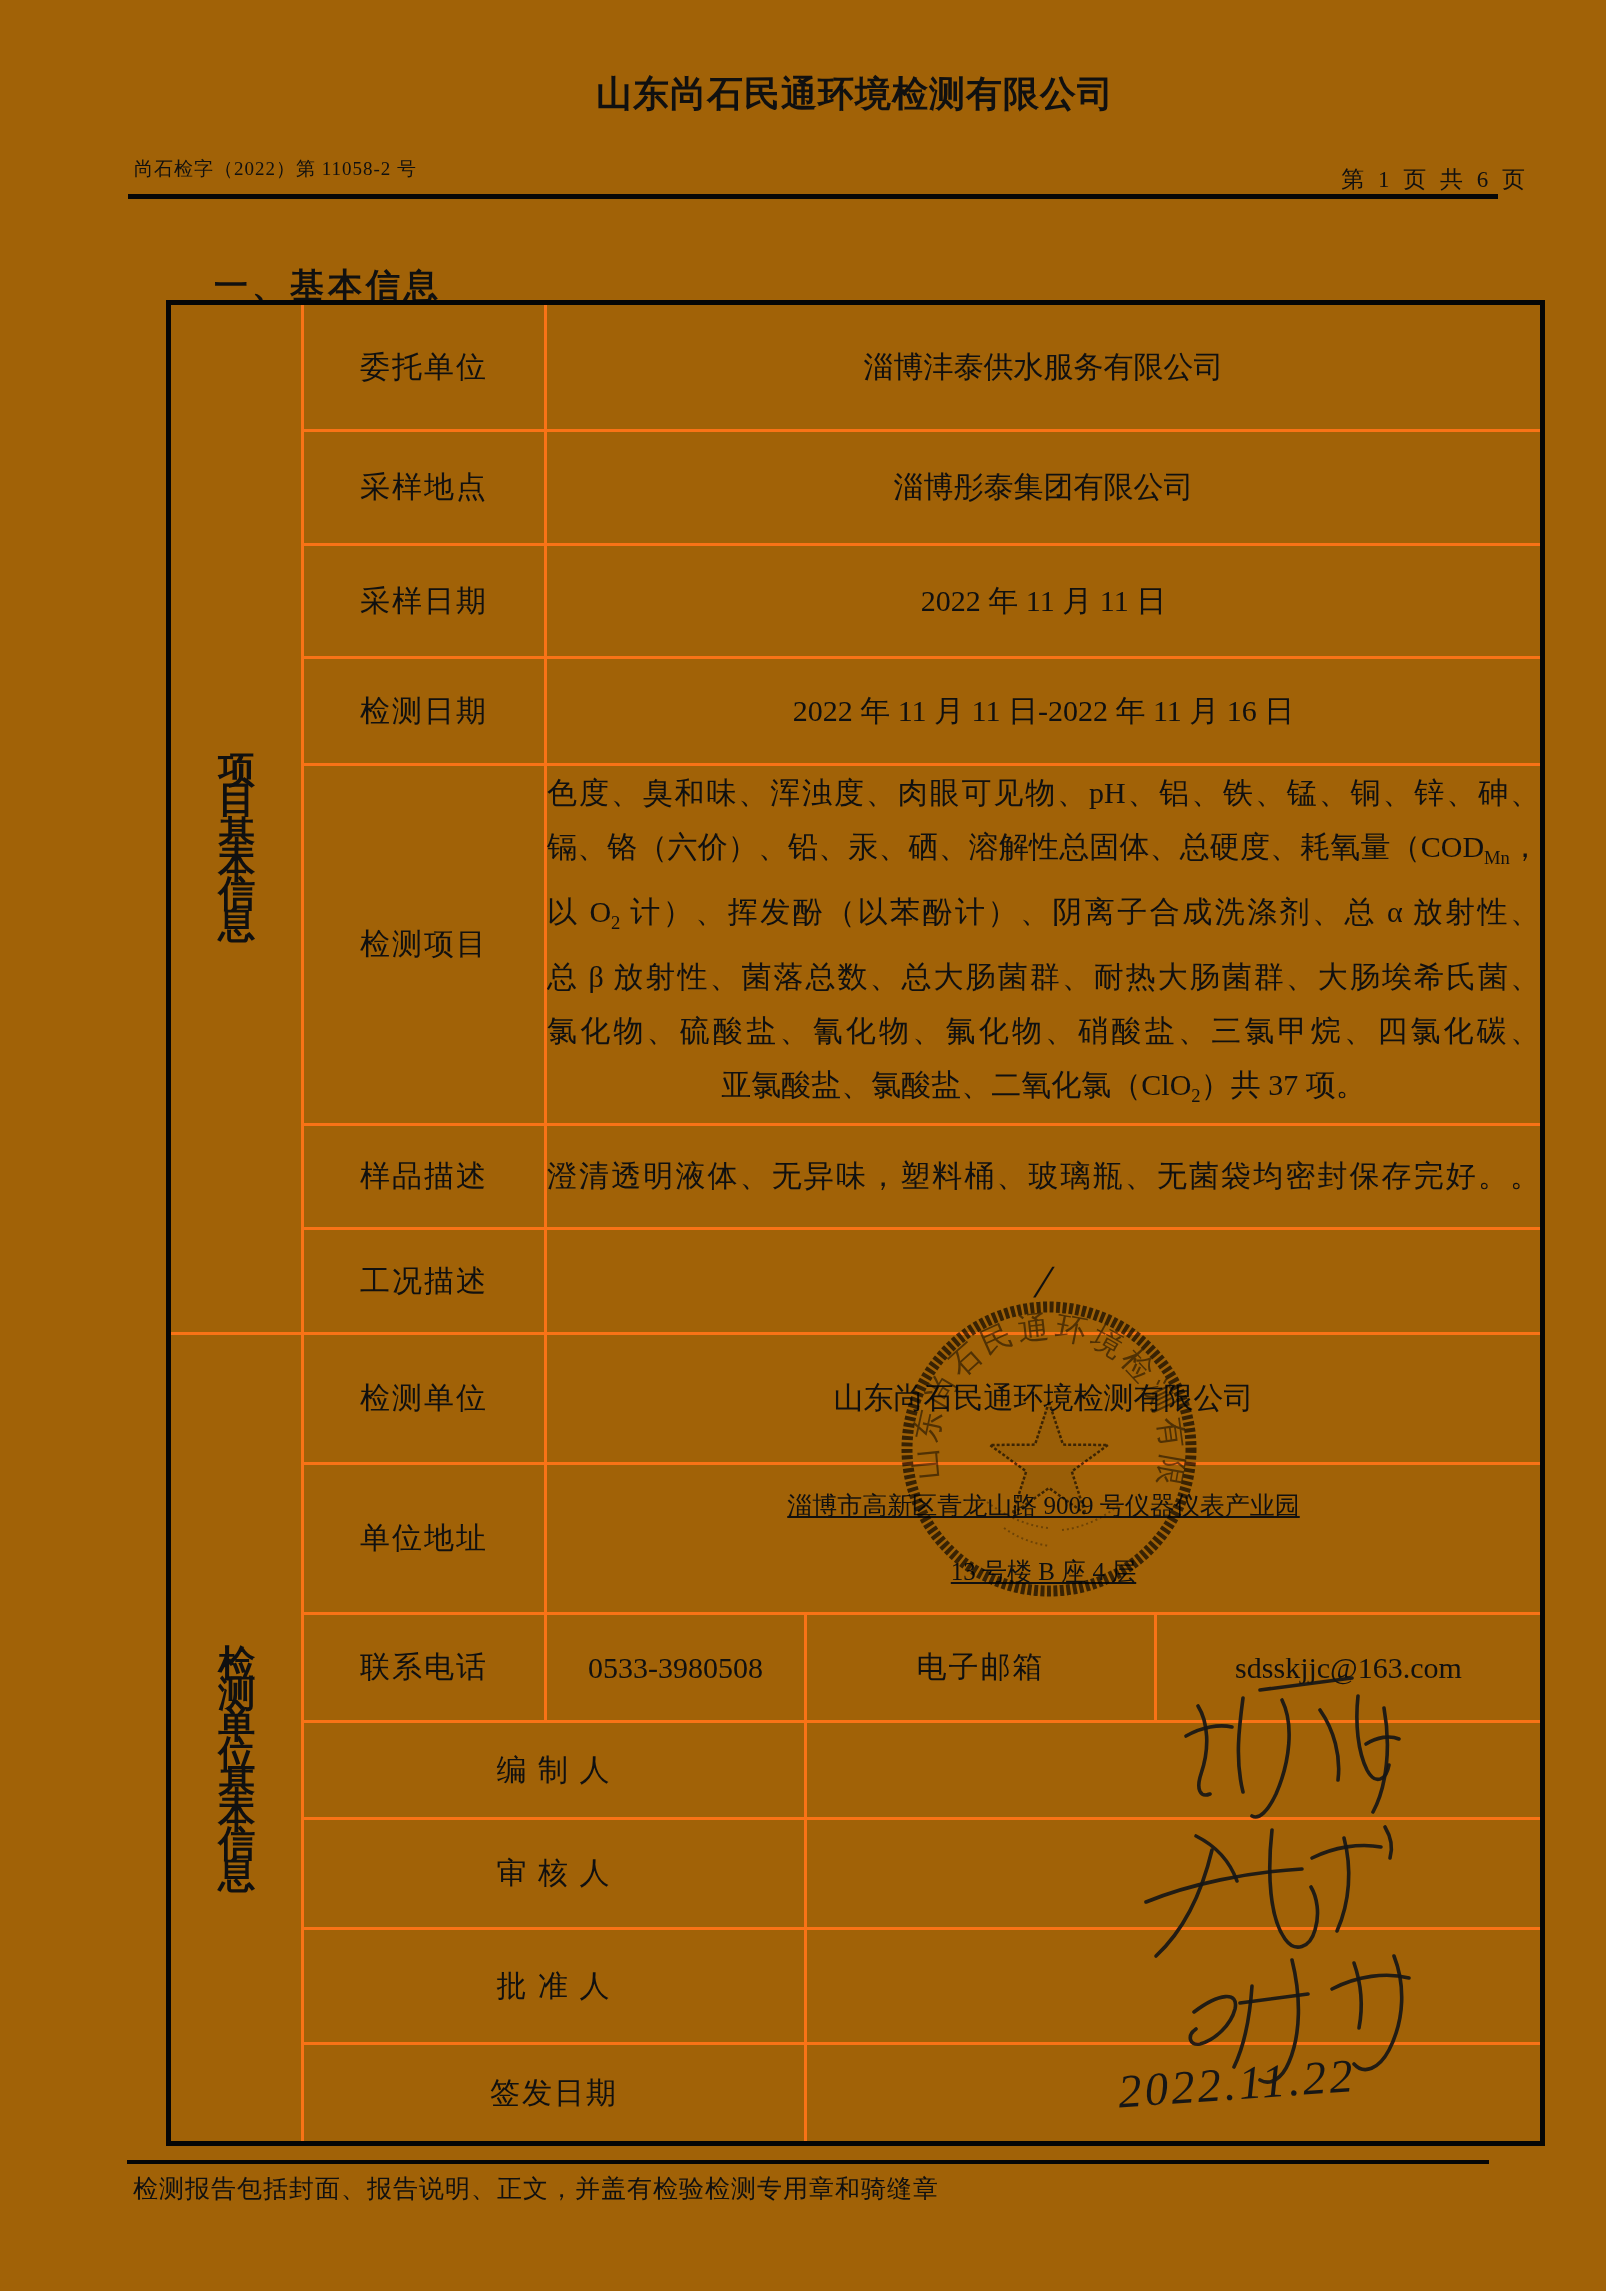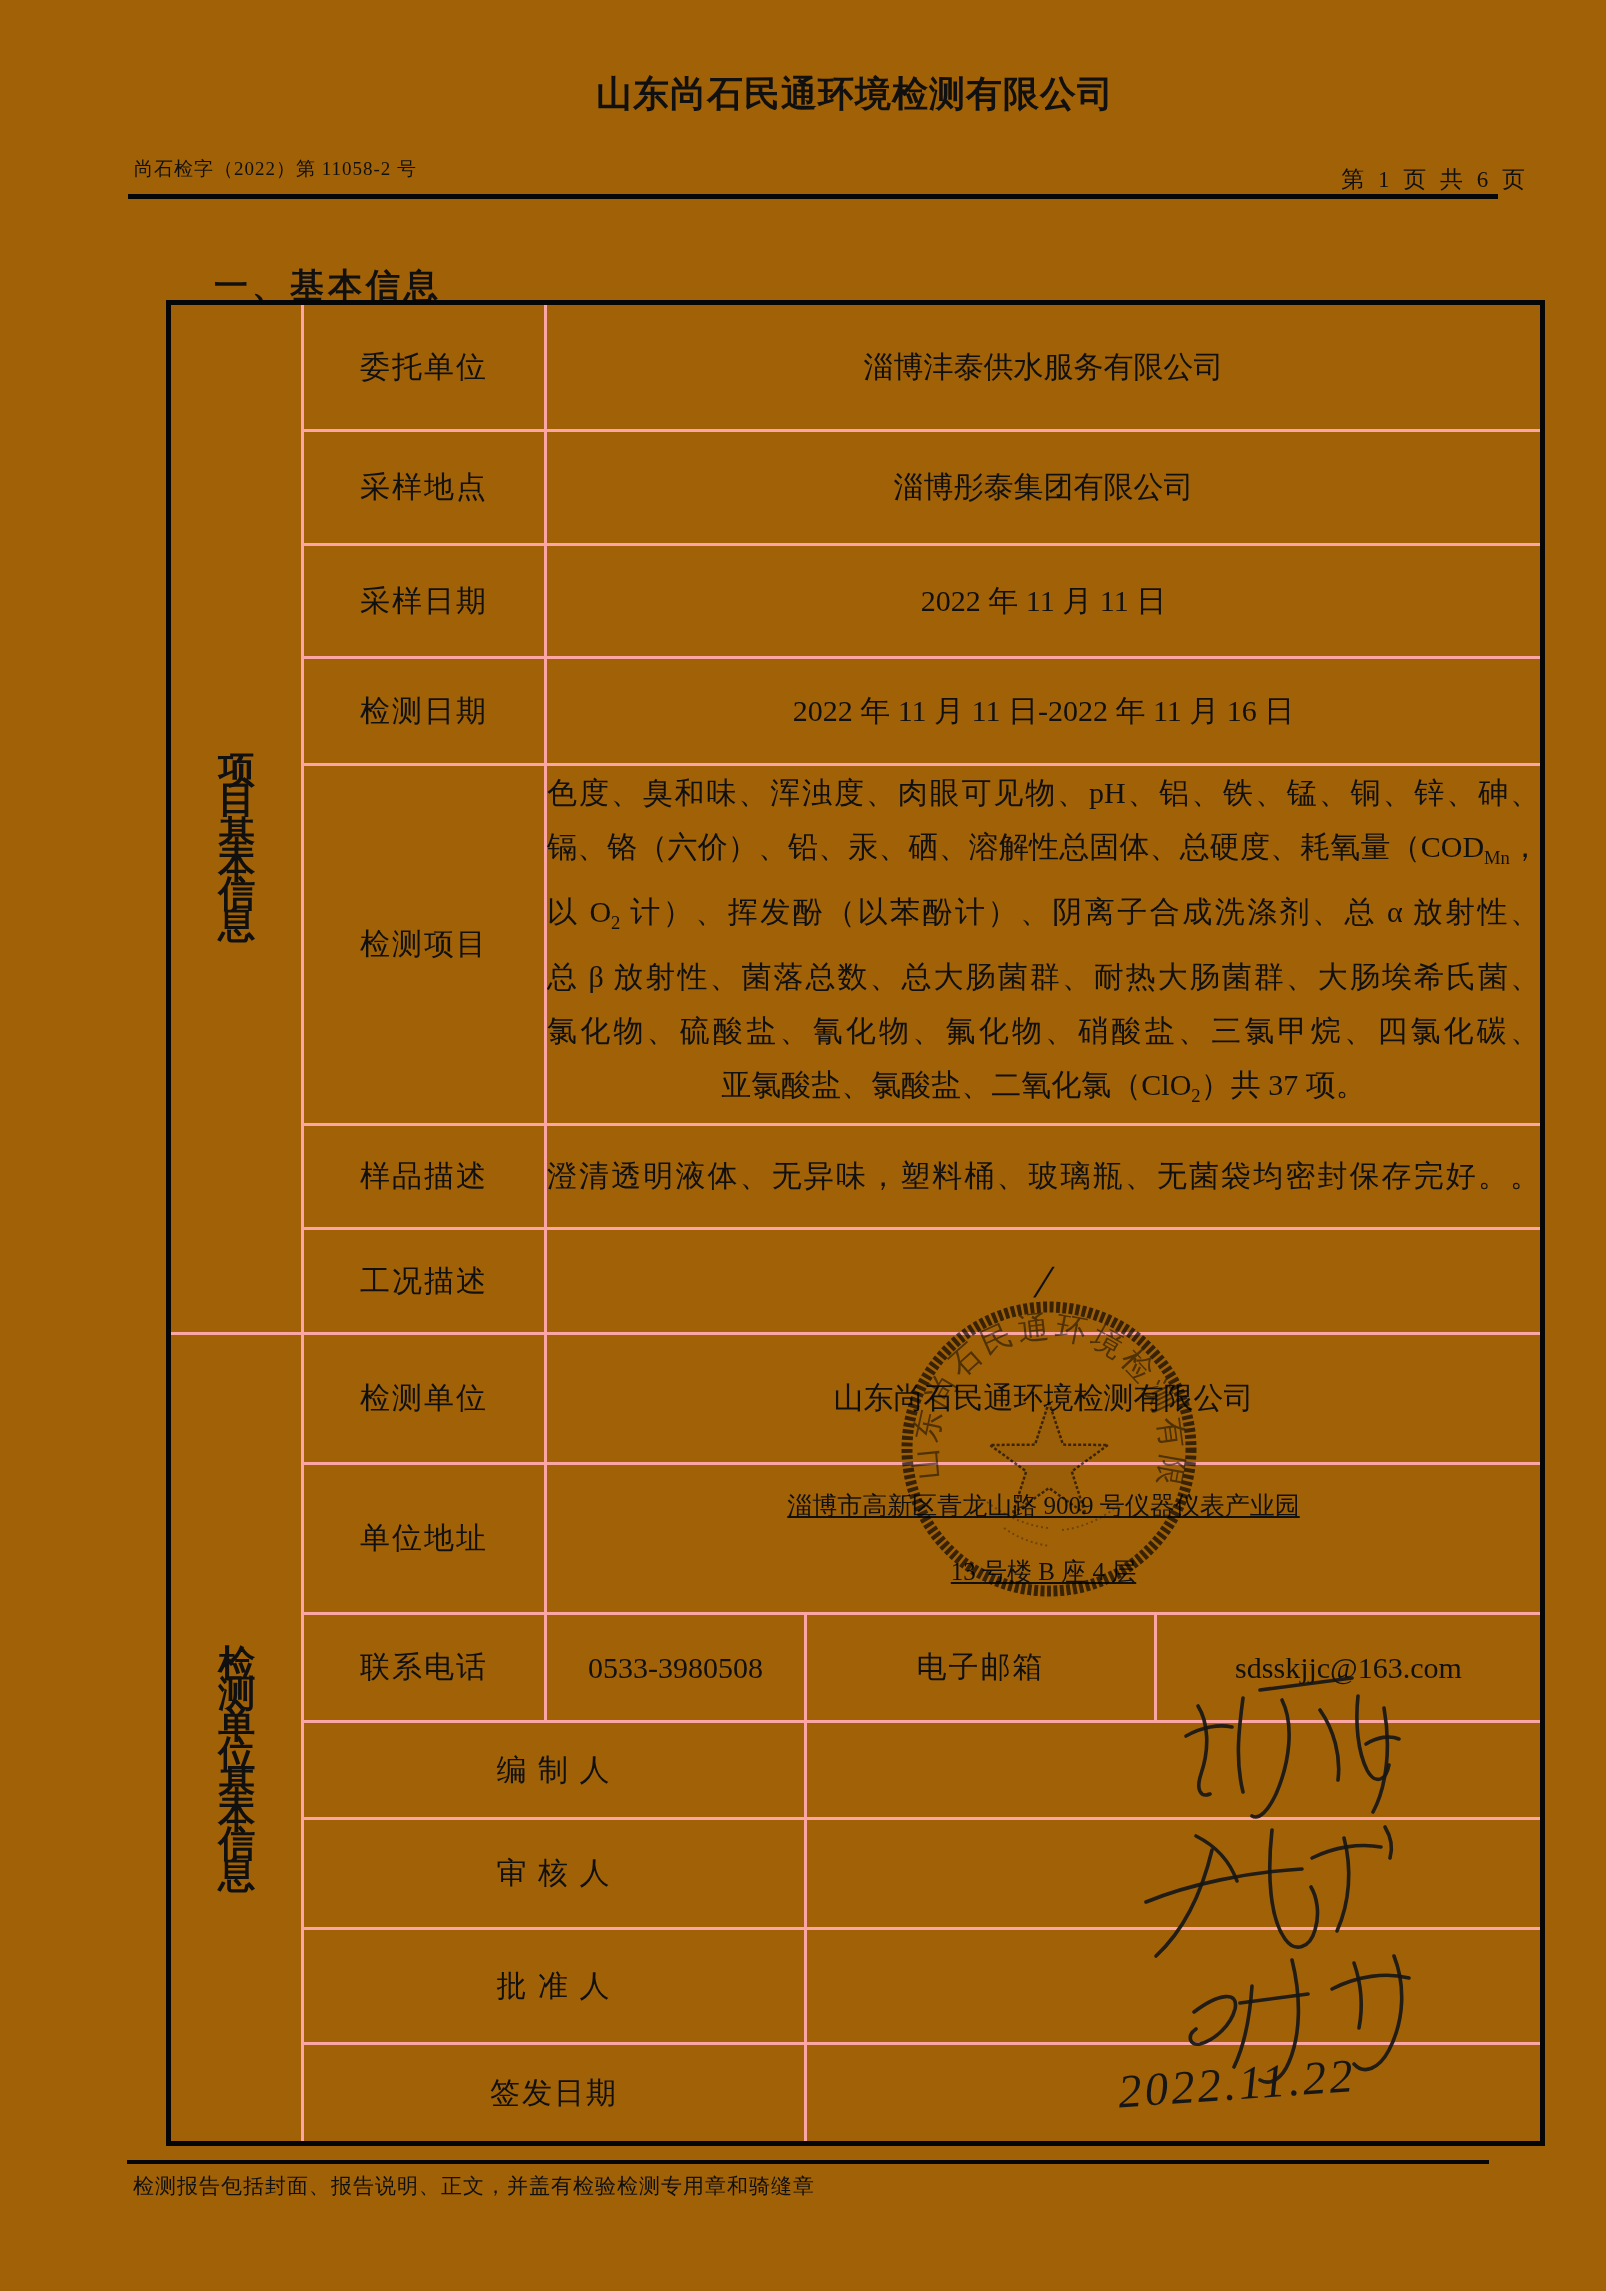--- a/index.html
+++ b/index.html
@@ -18,21 +18,21 @@
   .header-rule{position:absolute; top:194px; left:128px; width:1370px; height:5px; background:#070707;}
   .section-title{position:absolute; top:226px; left:214px; font-size:34px; font-weight:bold; letter-spacing:4px;margin-top:37px;}
 
   
   table.doc-table{
     position:absolute; top:300px; left:166px; width:1374px;
     border-collapse:collapse; table-layout:fixed;
     border:5px solid #060606;
   }
   table.doc-table td{
-    border:3px solid #fca5a5; text-align:center; vertical-align:middle;
+    border:3px solid #f97316; text-align:center; vertical-align:middle;
     font-size:30px; padding:0; overflow:hidden;
   }
   .r1{height:128px}.r2{height:114px}.r3{height:113px}.r4{height:107px}
   .r5{height:341px}.r6{height:104px}.r7{height:105px}.r8{height:130px}
   .r9{height:150px}.r10{height:108px}.r11{height:97px}.r12{height:110px}
   .r13{height:115px}.r14{height:100px}
 
   td.vcell{font-weight:bold;}
   .vhead{
     display:inline-block; writing-mode:vertical-rl; text-orientation:upright;
@@ -44,21 +44,21 @@
   .ti-line{font-size:30px; line-height:54px; text-align:justify; text-align-last:justify;}
   .ti-line.center{text-align:center; text-align-last:center;}
   .ti-line sub{font-size:62%;}
   td.desc-cell{padding:0 6px; text-align:justify; text-align-last:justify; font-size:30px;}
   .addr-line{line-height:66px; font-size:25px;text-decoration:underline;}
   .slash-value{font-size:46px; font-style:italic; transform:skewX(-6deg); display:inline-block;}
   .email-value{font-size:29px;}
 
   
   .footer-rule{position:absolute; top:2160px; left:127px; width:1362px; height:4px; background:#070707;}
-  .footer-note{position:absolute; top:2172px; left:133px; font-size:21px; letter-spacing:1px;}
+  .footer-note{position:absolute; top:2172px; left:133px; font-size:25px; letter-spacing:1px;}
 
   
   .stamp{
     position:absolute; top:1292px; left:892px; width:314px; height:314px;
     mix-blend-mode:multiply; opacity:.82; filter:blur(.4px); z-index:5;
   }
   
   .ink-layer{position:absolute; top:0; left:0; width:1606px; height:2291px; z-index:6; pointer-events:none;}
   .ink-layer path{stroke:#161616; stroke-width:3.6; fill:none; stroke-linecap:round; opacity:.92;}
   .hand-date{font-style:italic; letter-spacing:3px;}

